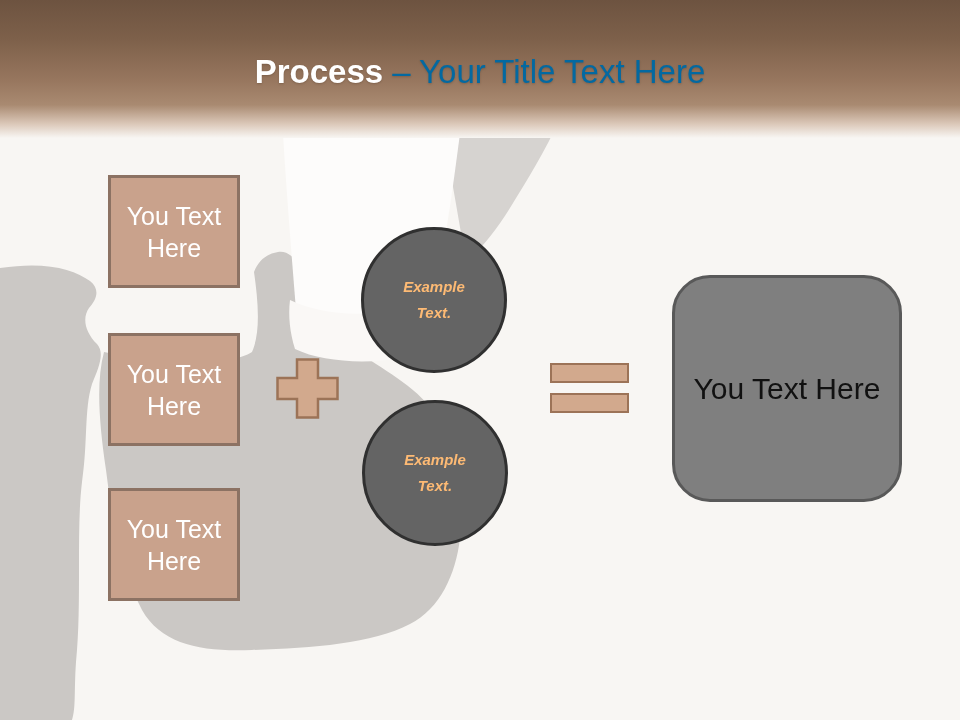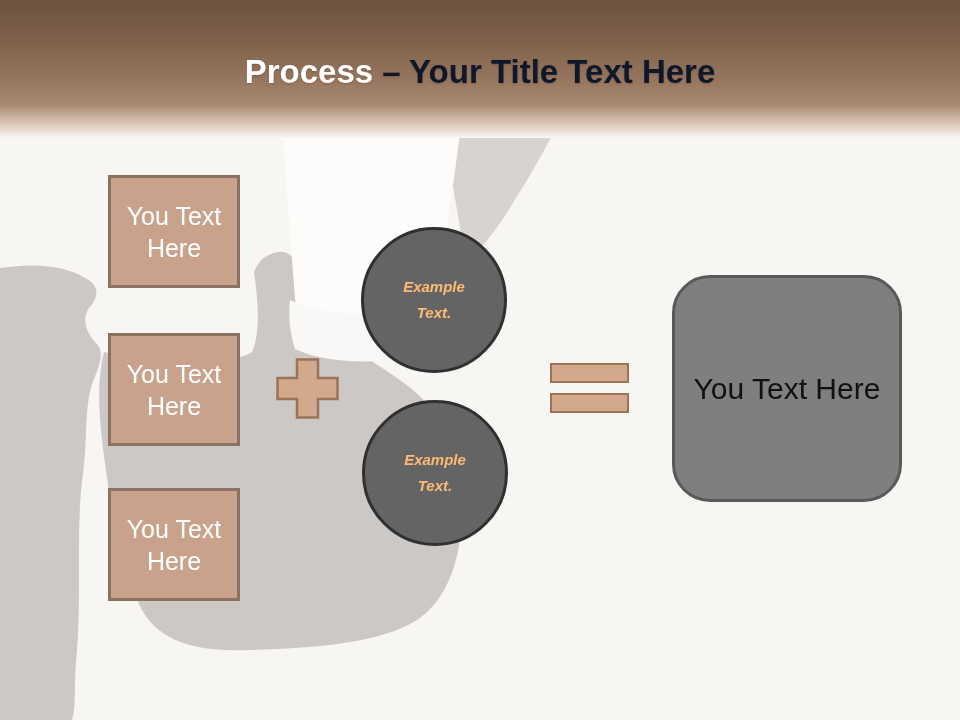--- a/index.html
+++ b/index.html
@@ -28,21 +28,21 @@
       #dcc9ba 90%,
       var(--page-bg,#f8f6f3) 100%);
   }
   .title{
     position:absolute;left:0;top:54px;width:960px;
     display:flex;justify-content:center;align-items:baseline;gap:9px;
     color:#ffffff;font-size:33px;line-height:1.1;
     text-shadow:0 1px 2px rgba(60,40,25,0.25);
   }
   .title .t-bold{font-weight:bold;}
-  .title .t-rest{font-weight:bold;color:#0f172a;}
+  .title .t-rest{font-weight:normal;color:#0369a1;}
 
   
   .sq{
     position:absolute;left:108px;width:132px;height:113px;
     box-sizing:border-box;
     background:var(--tan-fill,#c9a28c);
     border:3px solid var(--tan-border,#8c7263);
     display:flex;align-items:center;justify-content:center;
     text-align:center;color:#ffffff;font-size:25px;line-height:1.28;
   }

